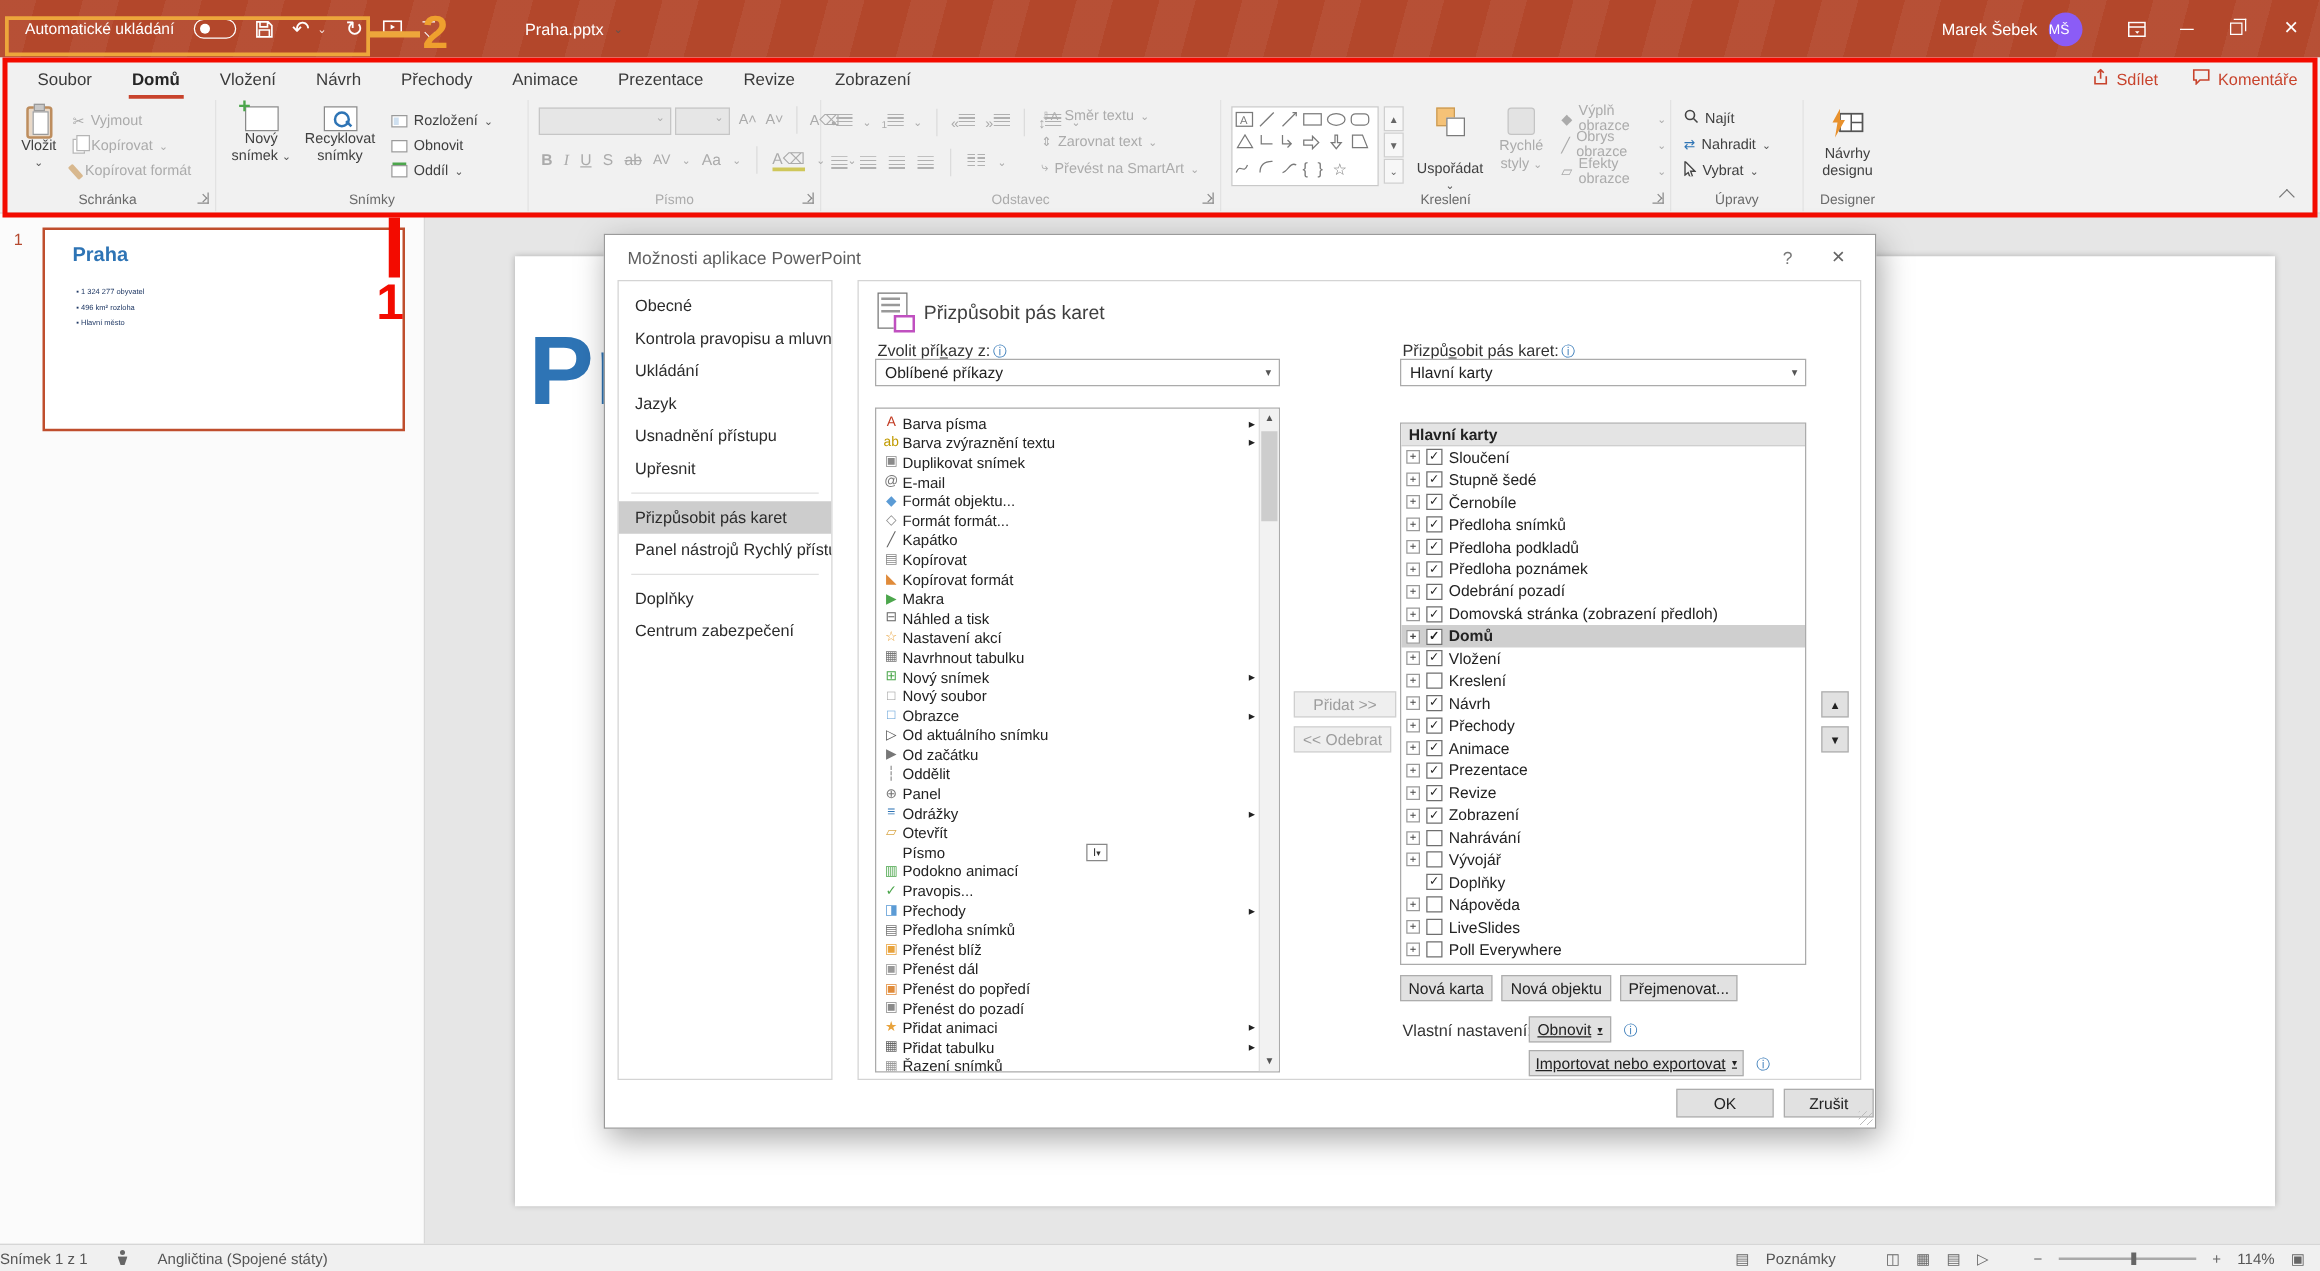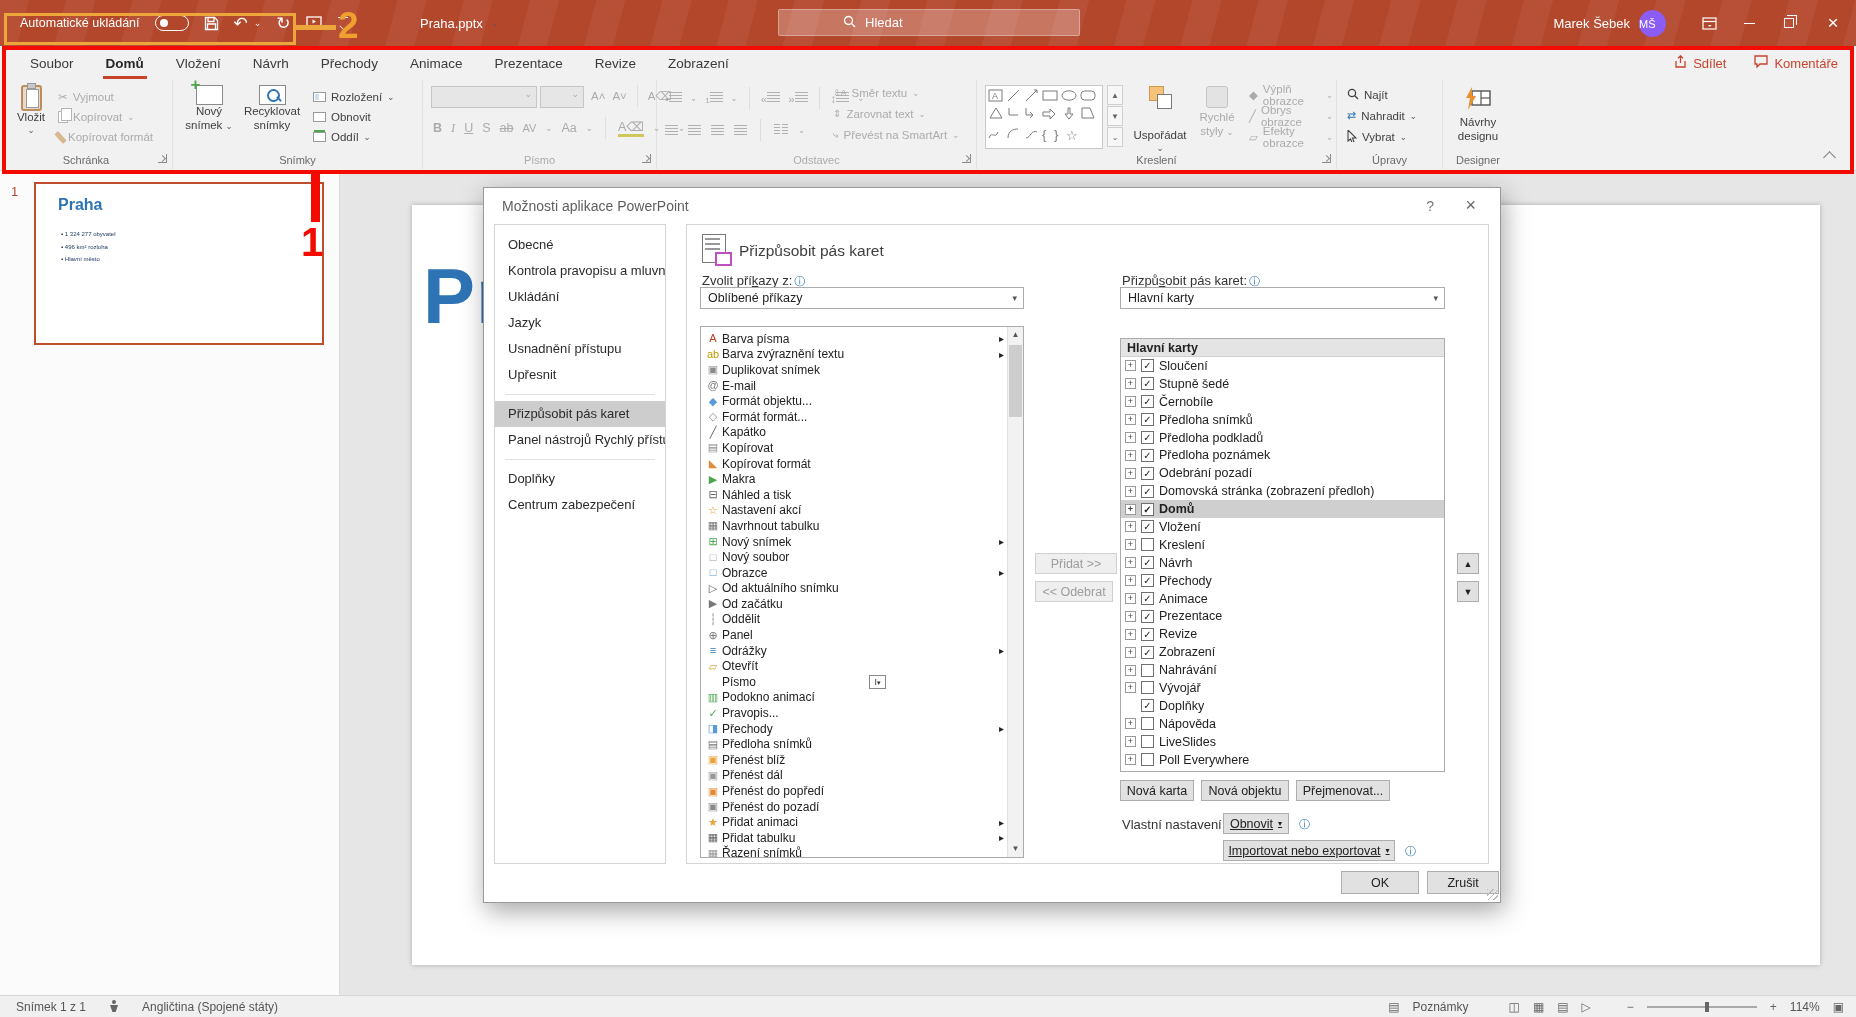--- a/index.html
+++ b/index.html
@@ -141,21 +141,21 @@
   .renamebtn{left:609px;top:555px;width:94px;height:21px}
   .resetbtn{left:536px;top:588px;width:66px;height:21px;text-decoration:underline;gap:5px}
   .importbtn{left:536px;top:615px;width:172px;height:21px;text-decoration:underline;gap:5px}
   .btn .ca2{font-size:8px;text-decoration:none}
   .okbtn{left:857px;top:683px;width:78px;height:23px}
   .cancelbtn{left:943px;top:683px;width:72px;height:23px}
   .grip{position:absolute;right:2px;bottom:2px;width:11px;height:11px;background:repeating-linear-gradient(135deg,#bbb 0 1px,transparent 1px 4px)}
 
   
   .statusbar{position:absolute;left:0;top:995px;width:100%;height:22px;background:#f0f0f0;border-top:1px solid #d6d6d6;display:flex;align-items:center;font-size:12px;color:#555}
-  .sb-left{display:flex;align-items:center;gap:22px;padding-left:16px}
+  .sb-left{display:flex;align-items:center;gap:22px;}
   .a11y{width:12px;height:13px;position:relative}
   .a11y::before{content:"";position:absolute;left:4px;top:0;width:4px;height:4px;border-radius:50%;background:#666}
   .a11y::after{content:"";position:absolute;left:2px;top:5px;width:8px;height:7px;background:#666;clip-path:polygon(0 0,100% 0,70% 100%,30% 100%)}
   .sb-right{margin-left:auto;display:flex;align-items:center;gap:13px;padding-right:12px}
   .vico{font-size:12px;color:#666}
   .ztrack{position:relative;width:110px;height:2px;background:#a9a9a9}
   .ztrack i{position:absolute;left:58px;top:-4px;width:4px;height:10px;background:#666}
 
   
   .ann{position:absolute;pointer-events:none;z-index:99}
@@ -190,29 +190,20 @@
             <rect x="1" y="1" width="14" height="9" fill="none" stroke="#fff" stroke-width="1.3"></rect>
             <path d="M6.5 3.5v4l3.5-2z" fill="#fff"></path>
             <path d="M8 10v3 M5 13h6" stroke="#fff" stroke-width="1.3"></path>
           </svg>
       </span>
       <span class="ovf"></span>
     </div>
     <div class="doc-title">
       <span>Praha.pptx</span>
       <span class="cv">⌄</span>
-    </div>
-    <div class="search">
-      <span>
-        <svg width="13" height="13" viewBox="0 0 13 13">
-            <circle cx="5.5" cy="5.5" r="4" fill="none" stroke="#fff" stroke-width="1.4"></circle>
-            <line x1="8.8" y1="8.8" x2="12" y2="12" stroke="#fff" stroke-width="1.4"></line>
-          </svg>
-      </span>
-      <span>Hledat</span>
     </div>
     <div class="t-name">
         <span>Marek Šebek</span>
       </div>
     <div class="avatar">
         <span>MŠ</span>
       </div>
     <div class="wbtn w-ribbonui">
       <svg width="15" height="13" viewBox="0 0 15 13">
           <rect x="1" y="1" width="13" height="11" fill="none" stroke="#fff" stroke-width="1.2"></rect>

